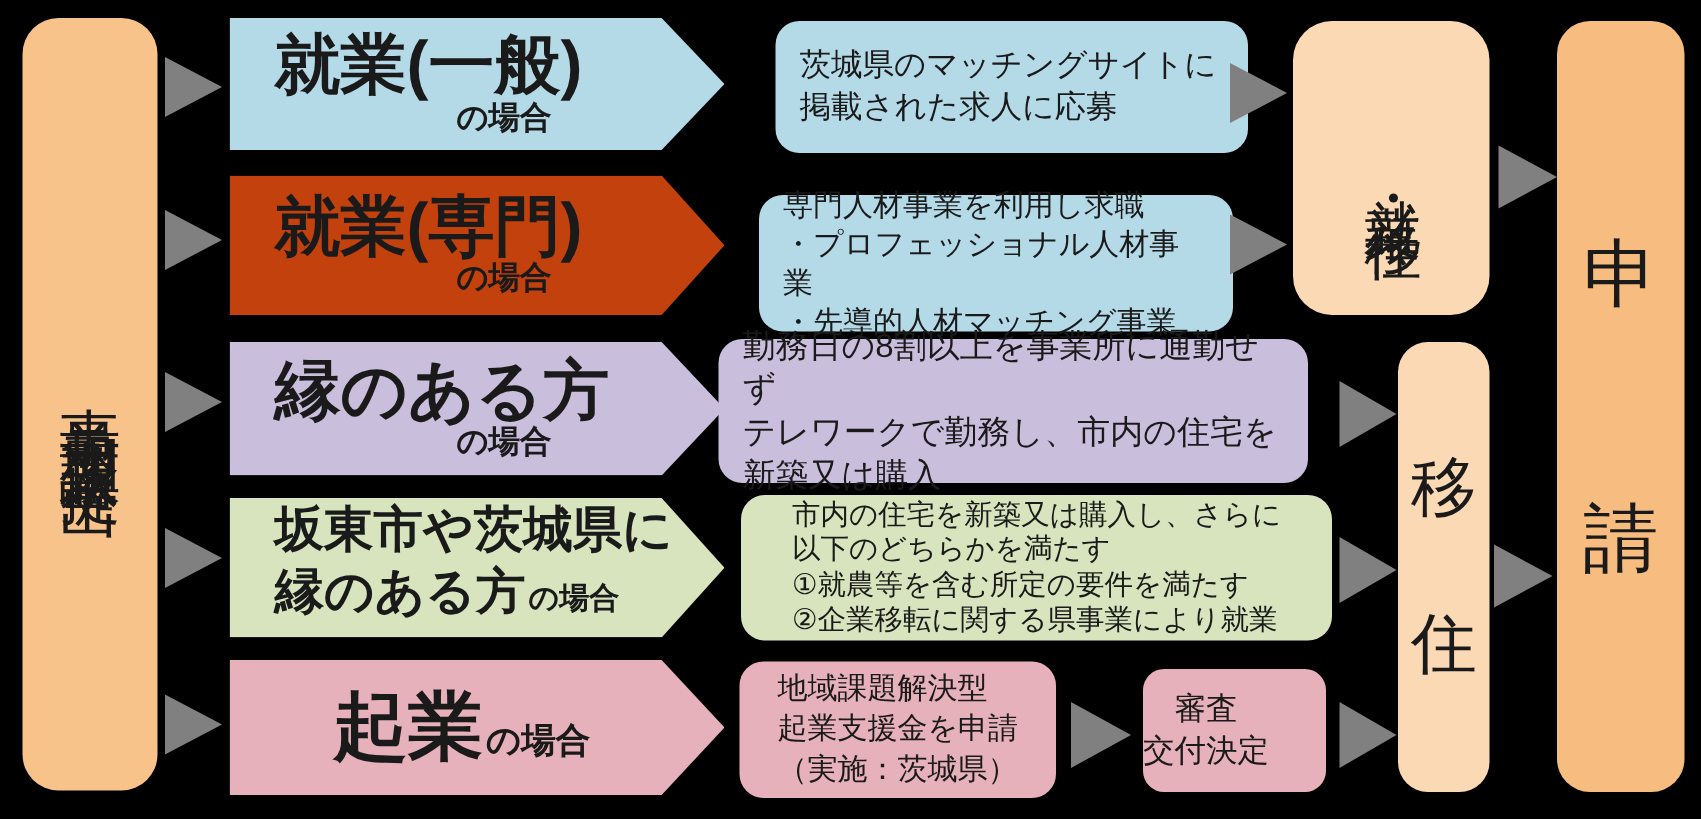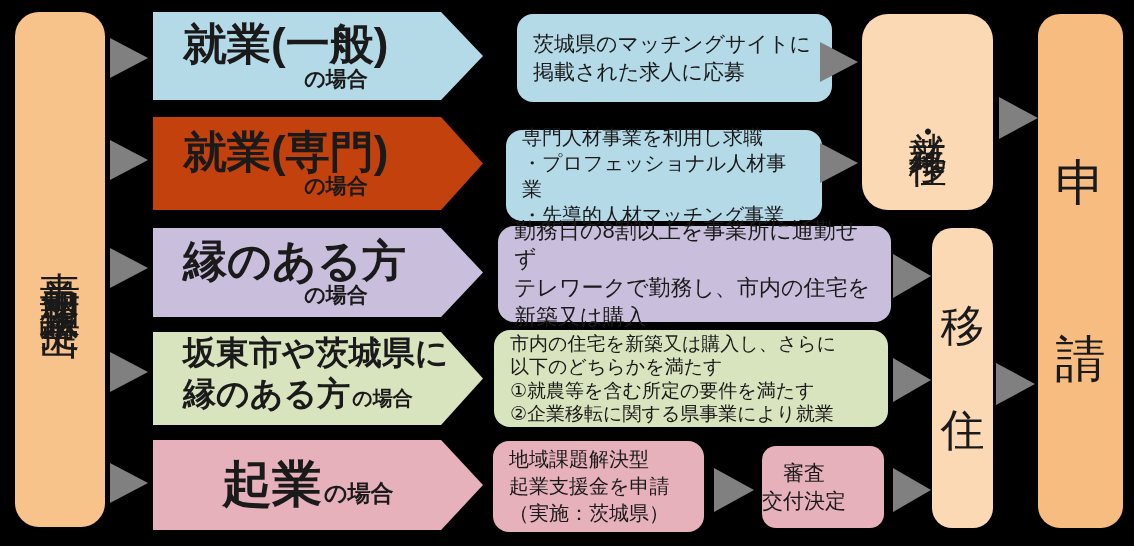--- a/index.html
+++ b/index.html
@@ -30,23 +30,23 @@
   #row-3 .row-main{font-size:33px;line-height:1.25;display:inline;}
   #row-3 .row-suffix{display:inline;font-size:20px;margin-left:2px;}
   #row-3{display:block;padding-top:0;}
   #row-4 .row-main{font-size:50px;display:inline;line-height:1.2;margin-left:39px;}
   #row-4 .row-suffix{display:inline;font-size:23px;margin-left:2px;}
 
   
   .desc{border-radius:16px;display:flex;align-items:center;padding:6px 16px;line-height:1.32;}
   #desc-0{left:497px;top:14px;width:315px;height:88px;background:#B4DAE8;font-size:21px;margin-left:20px;}
   #desc-1{left:506px;top:118px;width:316px;height:91px;background:#B4DAE8;font-size:20px;line-height:1.3;margin-top:12px;}
-  #desc-2{left:498px;top:226px;width:393px;height:96px;background:#C9BFDD;font-size:22px;line-height:1.3;}
-  #desc-3{left:494px;top:330px;width:394px;height:97px;background:#D8E4BD;font-size:19px;line-height:1.22;}
-  #desc-4{left:493px;top:441px;width:211px;height:91px;background:#E7B1BB;font-size:20px;line-height:1.35;}
+  #desc-2{left:479px;top:226px;width:393px;height:96px;background:#C9BFDD;font-size:22px;line-height:1.3;}
+  #desc-3{left:494px;top:330px;width:394px;height:97px;background:#D8E4BD;font-size:19px;line-height:1.22;justify-content:center;}
+  #desc-4{left:493px;top:441px;width:211px;height:91px;background:#E7B1BB;font-size:20px;line-height:1.35;justify-content:center;}
 
   
   #review-box{left:762px;top:446px;width:122px;height:82px;background:#E7B1BB;border-radius:14px;
     display:flex;align-items:center;justify-content:flex-start;text-align:center;font-size:21px;line-height:1.35;}
 
   
   #employment-migration-box{left:862px;top:14px;width:131px;height:196px;background:#FCD9B5;border-radius:26px;
     display:flex;align-items:center;justify-content:center;}
   #employment-migration-box .vtxt{writing-mode:vertical-rl;text-orientation:upright;font-size:38px;letter-spacing:5px;margin-bottom:-5px;line-height:1;}
   #migration-box{left:932px;top:228px;width:61px;height:300px;background:#FCD9B5;border-radius:20px;

